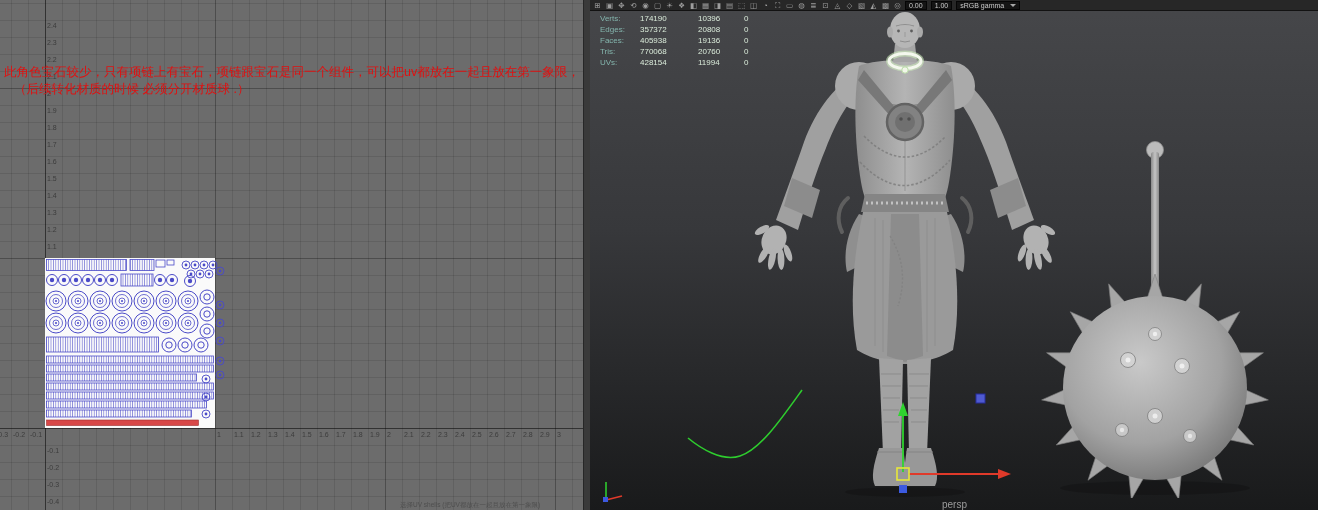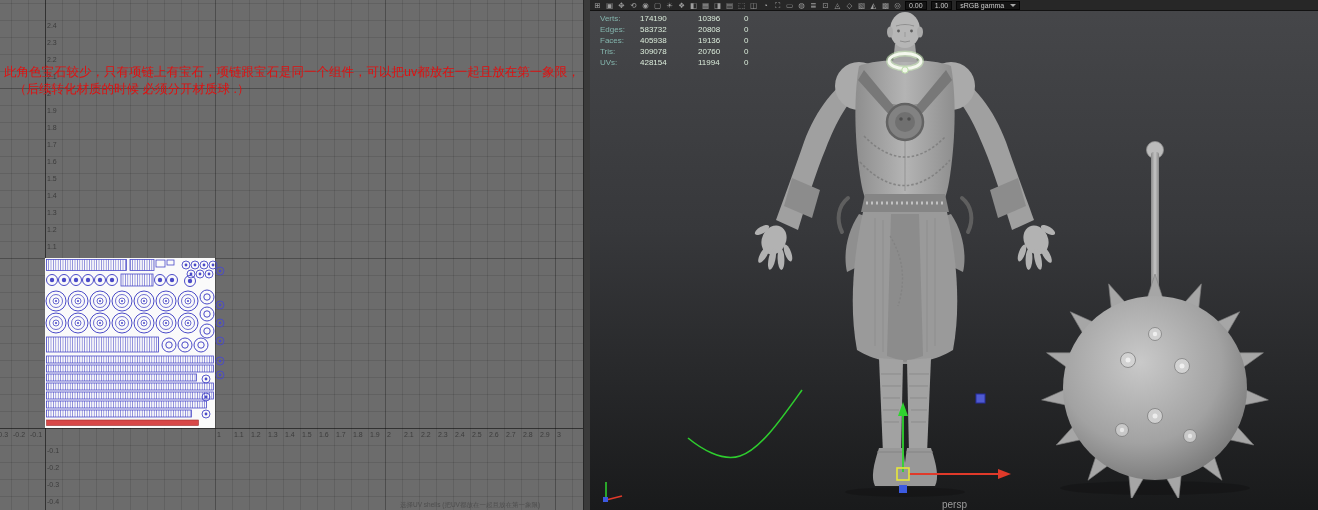--- a/index.html
+++ b/index.html
@@ -255,33 +255,33 @@
 
     <div class="hud">
         <div class="hud-row">
           <span class="hud-label">Verts:</span>
           <span class="hud-val c1">174190</span>
           <span class="hud-val c2">10396</span>
           <span class="hud-val c3">0</span>
         </div>
         <div class="hud-row">
           <span class="hud-label">Edges:</span>
-          <span class="hud-val c1">583732</span>
+          <span class="hud-val c1">357372</span>
           <span class="hud-val c2">20808</span>
           <span class="hud-val c3">0</span>
         </div>
         <div class="hud-row">
           <span class="hud-label">Faces:</span>
           <span class="hud-val c1">405938</span>
           <span class="hud-val c2">19136</span>
           <span class="hud-val c3">0</span>
         </div>
         <div class="hud-row">
           <span class="hud-label">Tris:</span>
-          <span class="hud-val c1">309078</span>
+          <span class="hud-val c1">770068</span>
           <span class="hud-val c2">20760</span>
           <span class="hud-val c3">0</span>
         </div>
         <div class="hud-row">
           <span class="hud-label">UVs:</span>
           <span class="hud-val c1">428154</span>
           <span class="hud-val c2">11994</span>
           <span class="hud-val c3">0</span>
         </div>
       </div>

